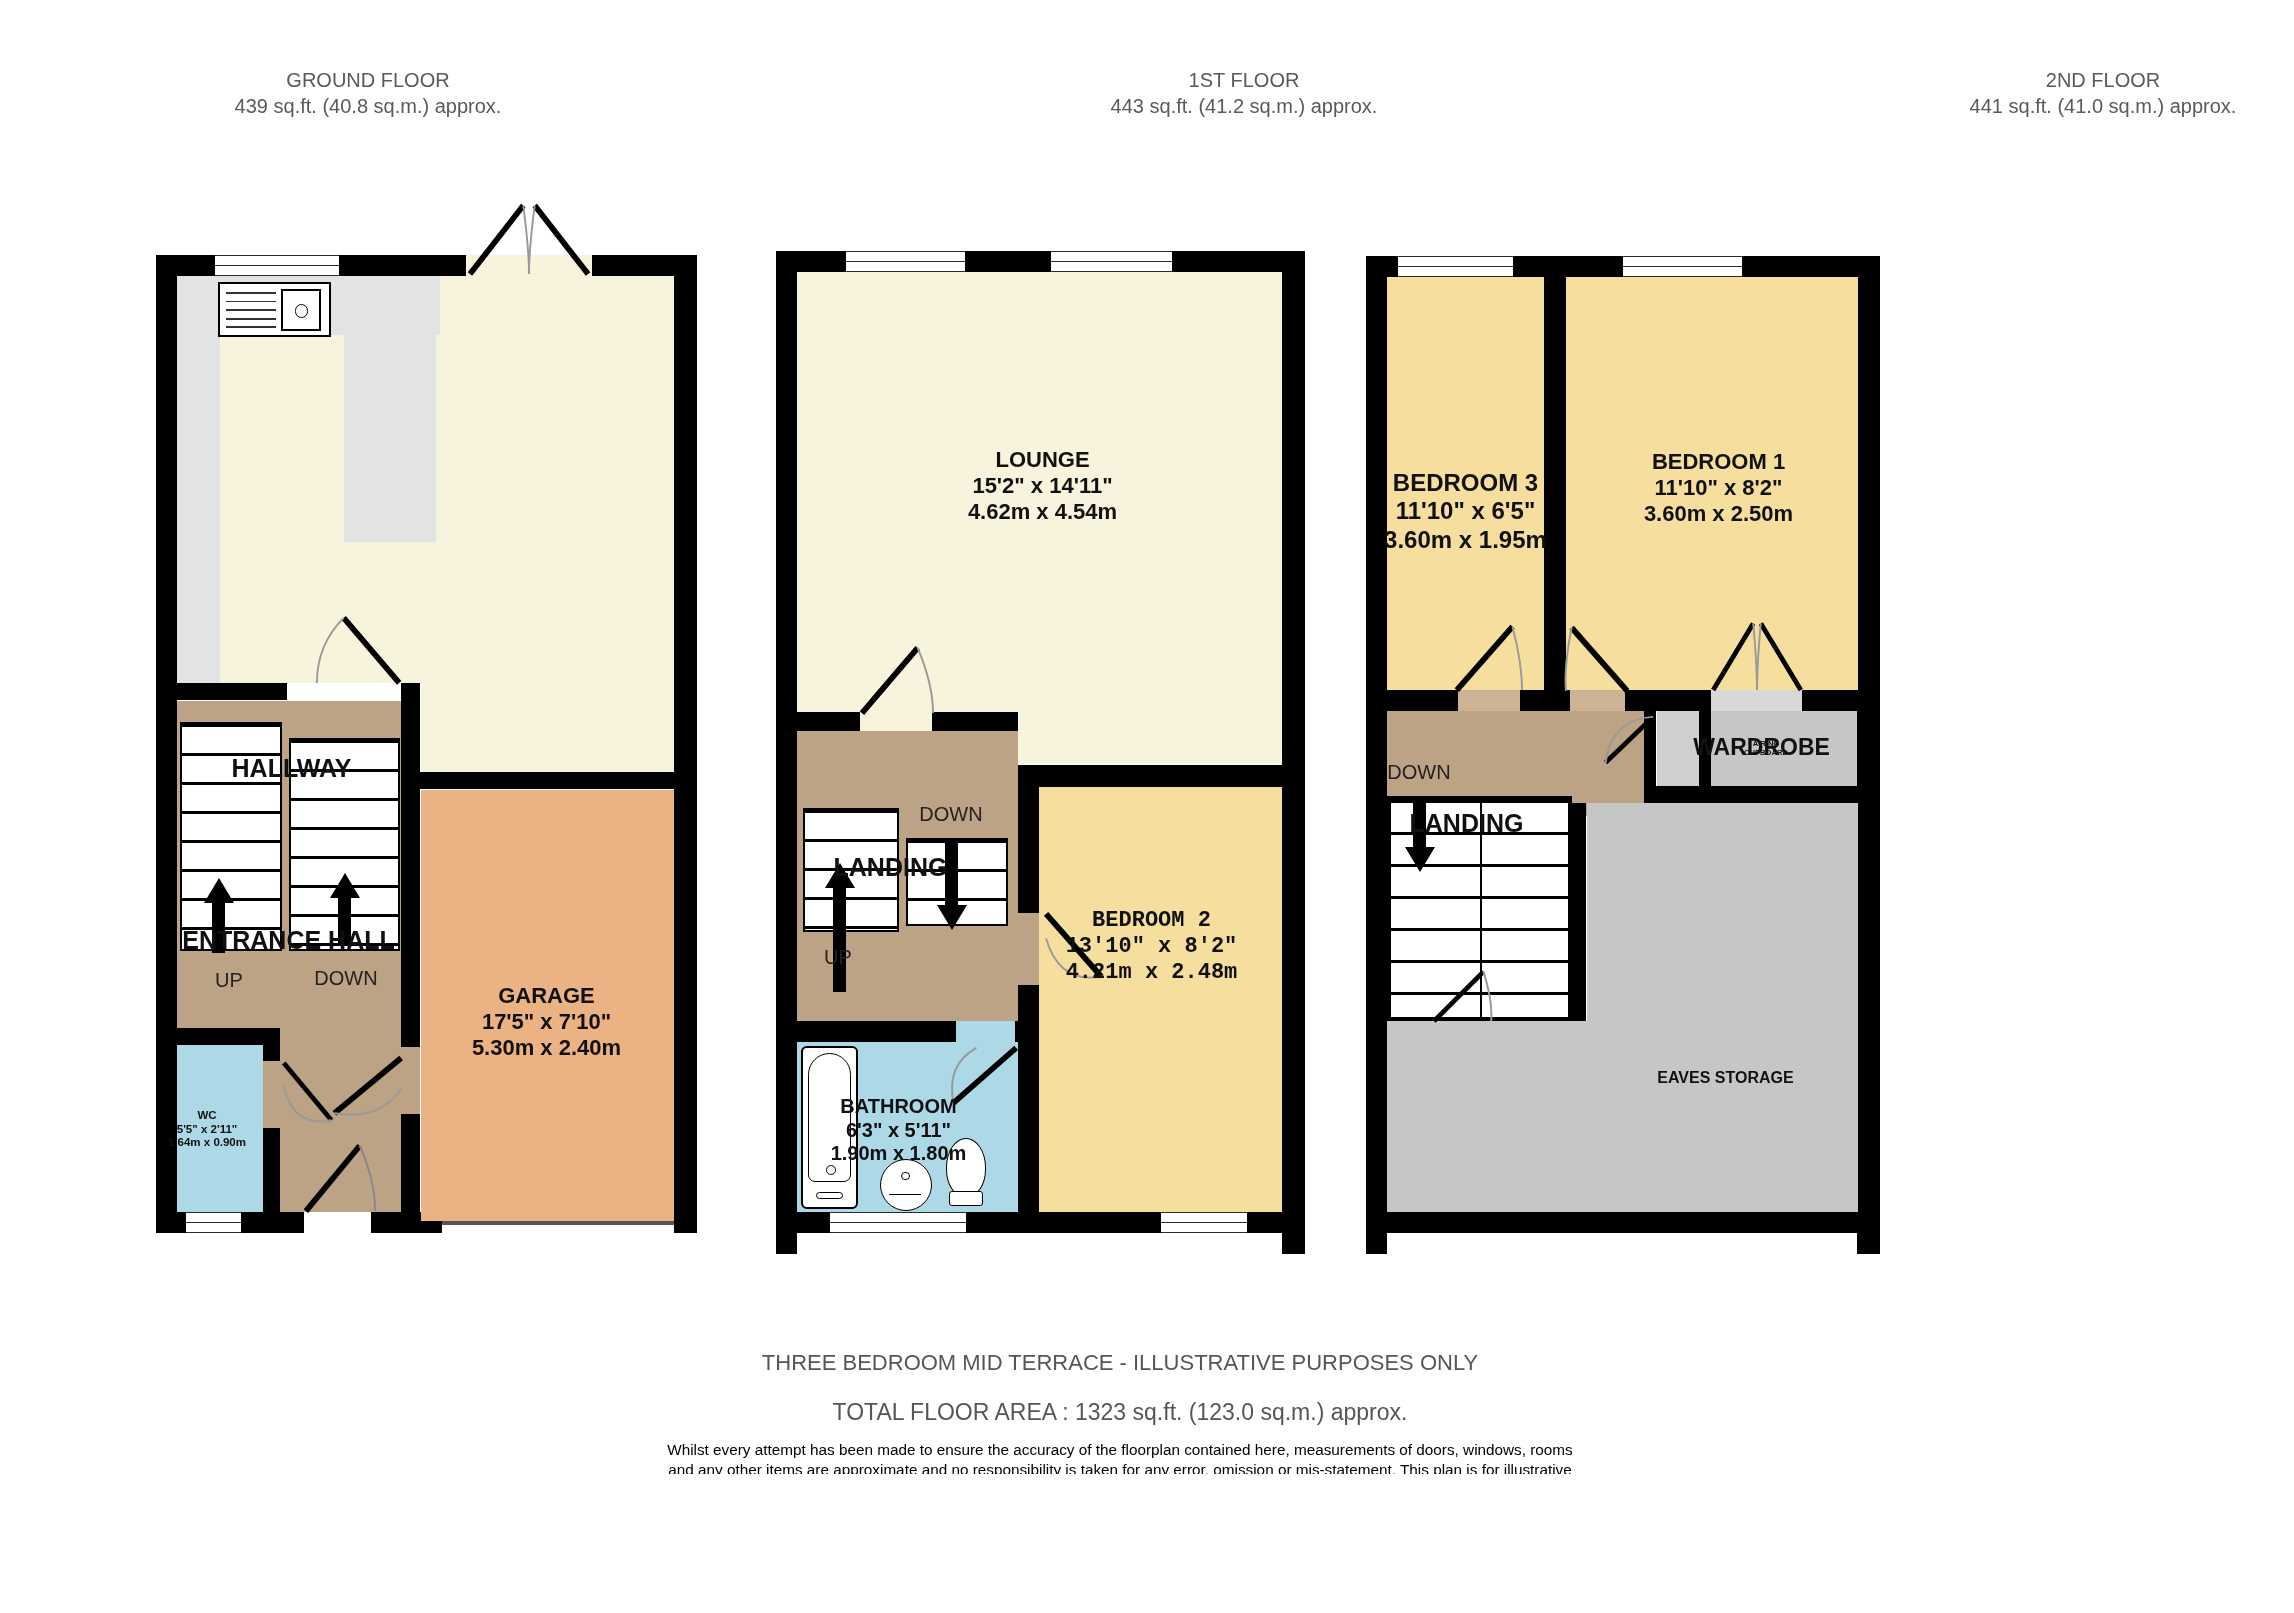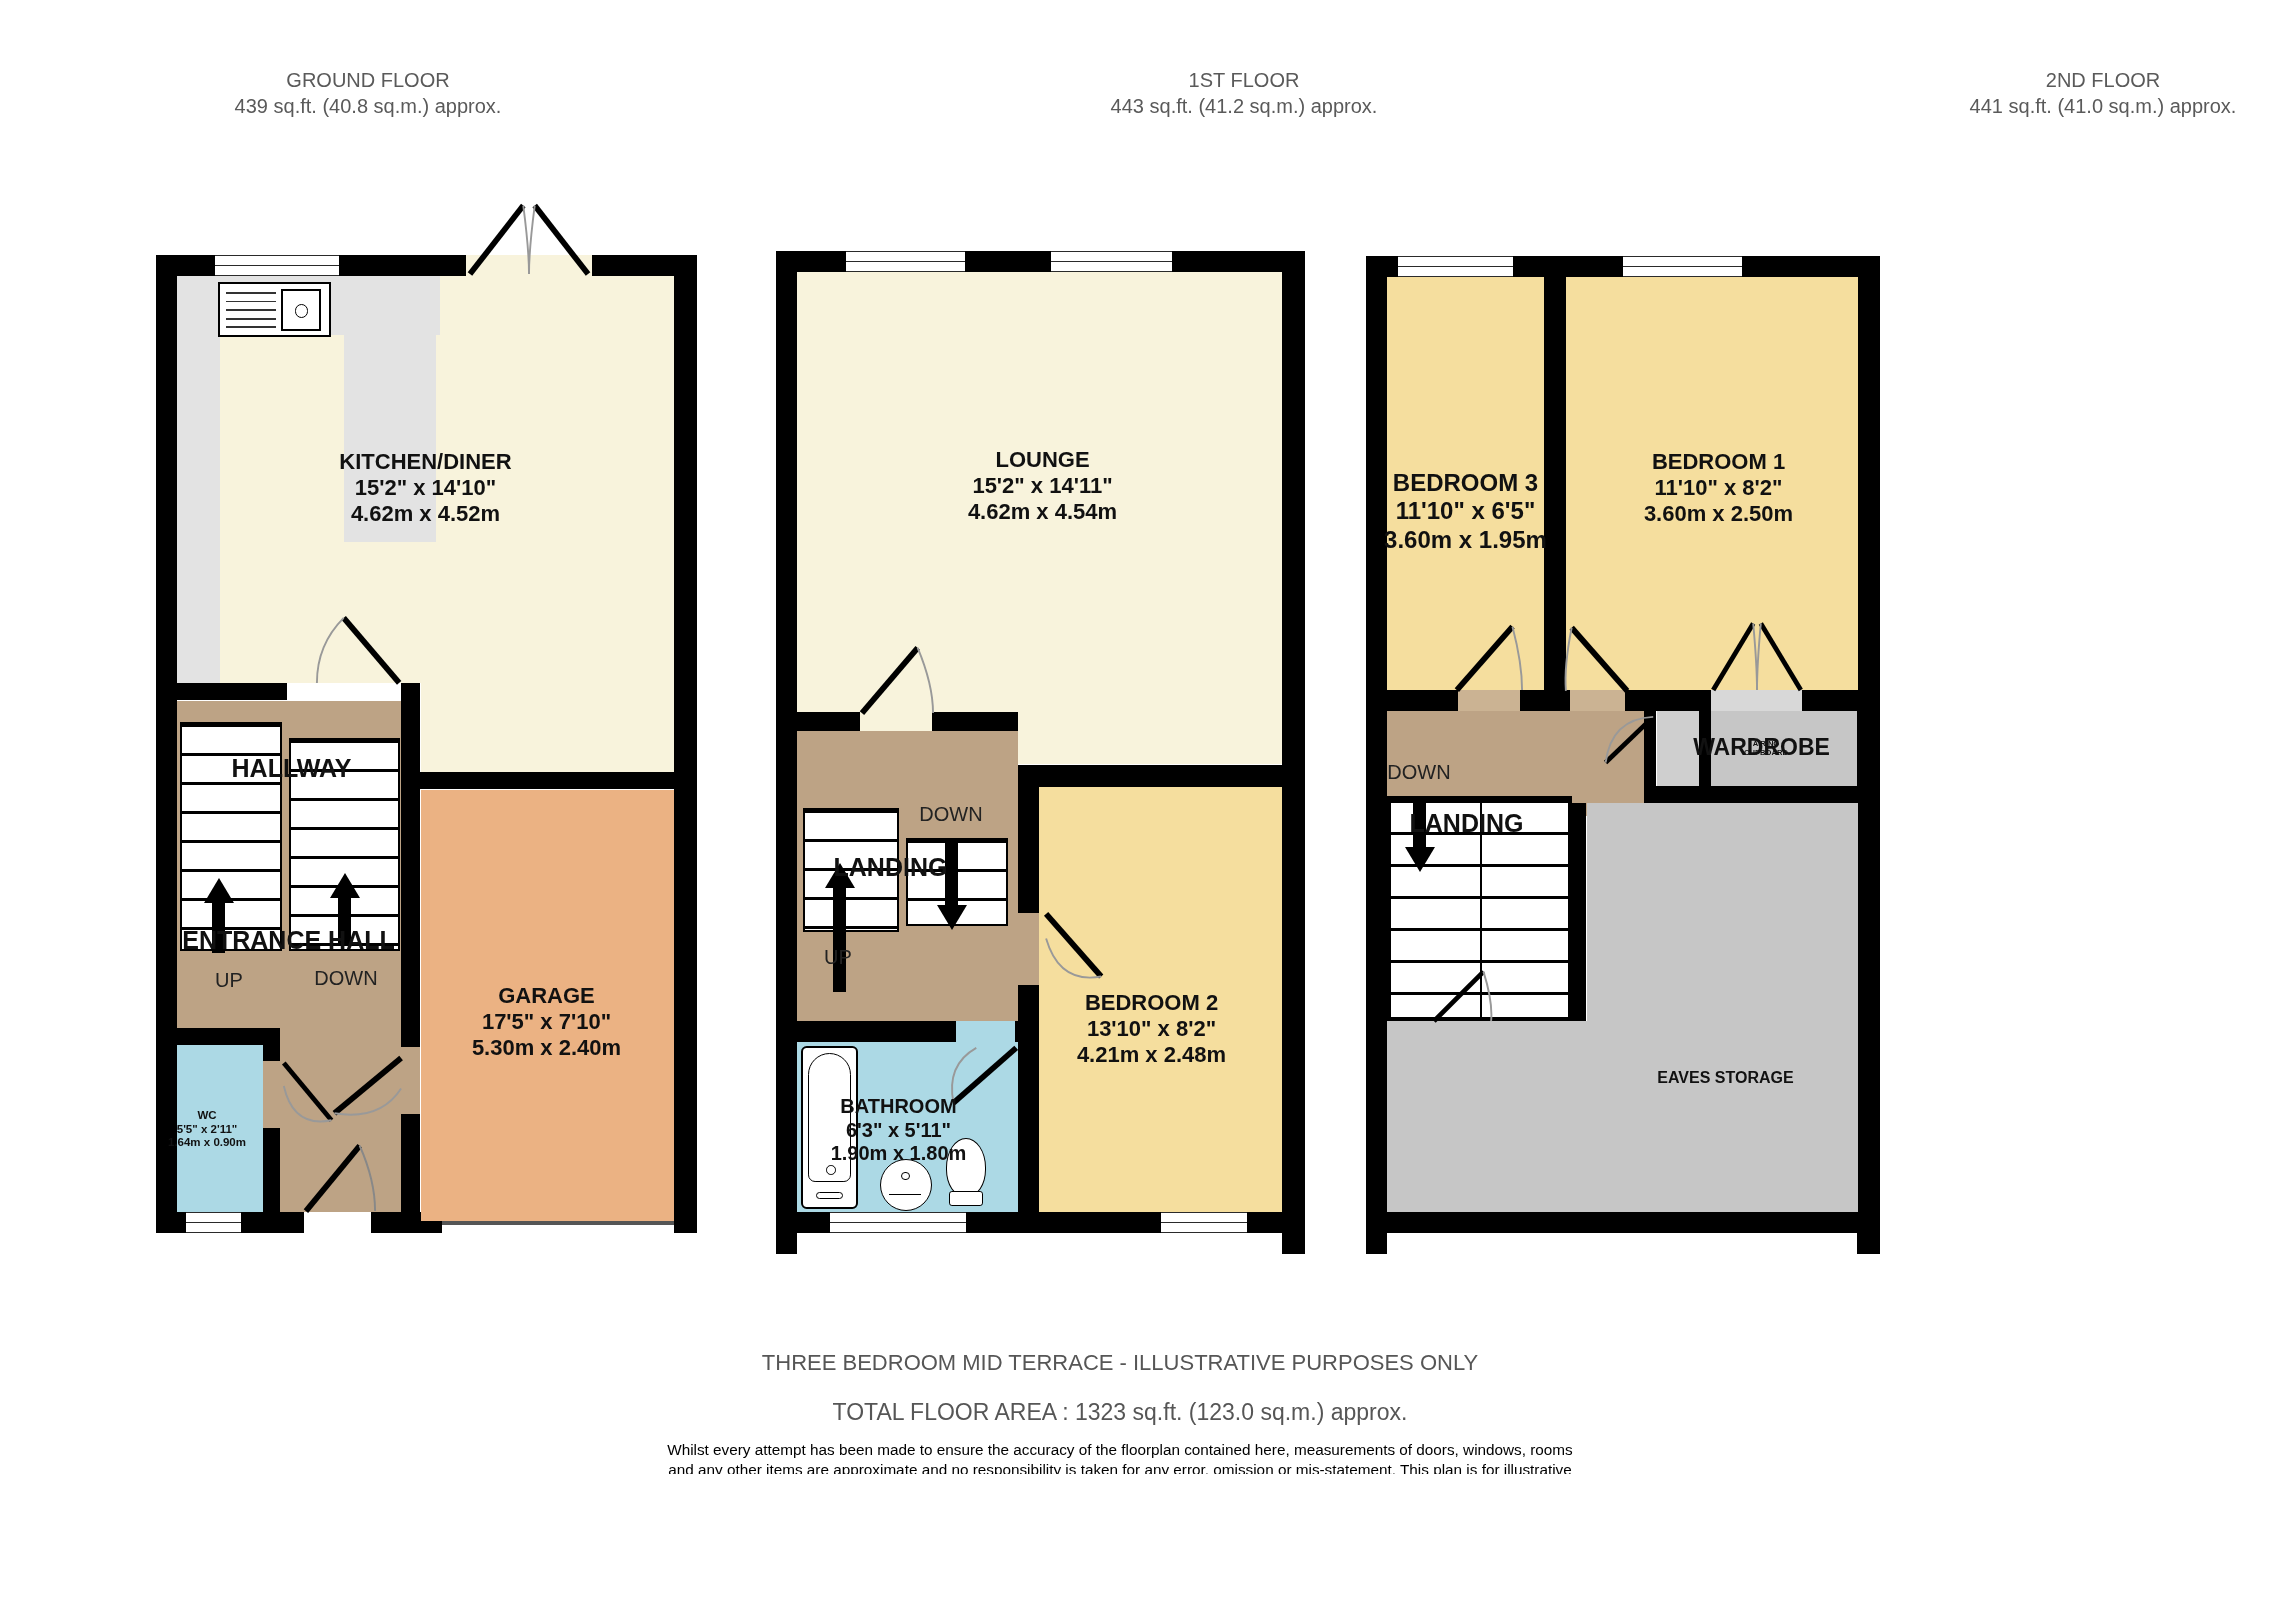--- a/index.html
+++ b/index.html
@@ -109,25 +109,20 @@
   <div class="stair" style="left:289px;top:738px;width:111px;height:213px;"></div>
   <div class="arrow" style="left:203px;top:878px;width:31px;height:75px;">
     <div class="a-head-up"></div>
       <div class="a-shaft"></div>
   </div>
   <div class="arrow" style="left:329px;top:873px;width:31px;height:73px;">
     <div class="a-head-up"></div>
       <div class="a-shaft"></div>
   </div>
 
-  <div class="lbl" style="left:282px;top:449px;width:287px;font-size:22px;">
-    <div>KITCHEN/DINER</div>
-    <div>15'2"  x 14'10"</div>
-    <div>4.62m  x 4.52m</div>
-  </div>
   <div class="lbl" style="left:172px;top:754px;width:239px;font-size:25px;">HALLWAY</div>
   <div class="lbl" style="left:145px;top:926px;width:287px;font-size:25px;">ENTRANCE HALL</div>
   <div class="lbl-plain" style="left:191px;top:969px;width:76px;font-size:20px;">UP</div>
   <div class="lbl-plain" style="left:308px;top:967px;width:76px;font-size:20px;">DOWN</div>
   <div class="lbl" style="left:427px;top:983px;width:239px;font-size:22px;">
     <div>GARAGE</div>
     <div>17'5"  x 7'10"</div>
     <div>5.30m  x 2.40m</div>
   </div>
   <div class="lbl" style="left:159px;top:1109px;width:96px;font-size:11.5px;">
@@ -196,21 +191,21 @@
   <div class="fix" style="left:949px;top:1191px;width:34px;height:15.3px;border-radius:2.9px;border-width:1.9px;"></div>
 
   <div class="lbl" style="left:899px;top:447px;width:287px;font-size:22px;">
     <div>LOUNGE</div>
     <div>15'2"  x 14'11"</div>
     <div>4.62m  x 4.54m</div>
   </div>
   <div class="lbl-plain" style="left:913px;top:803px;width:76px;font-size:20px;">DOWN</div>
   <div class="lbl" style="left:795px;top:853px;width:191px;font-size:25px;">LANDING</div>
   <div class="lbl-plain" style="left:800px;top:946px;width:76px;font-size:20px;">UP</div>
-  <div class="lbl" style="left:1008px;top:990px;width:287px;font-size:22px;">
+  <div class="lbl" style="left:1008px;top:908px;width:287px;font-size:22px;font-family:Liberation Mono, monospace;">
     <div>BEDROOM 2</div>
     <div>13'10"  x 8'2"</div>
     <div>4.21m  x 2.48m</div>
   </div>
   <div class="lbl" style="left:779px;top:1095px;width:239px;font-size:20px;">
     <div>BATHROOM</div>
     <div>6'3"  x 5'11"</div>
     <div>1.90m  x 1.80m</div>
   </div>
 

